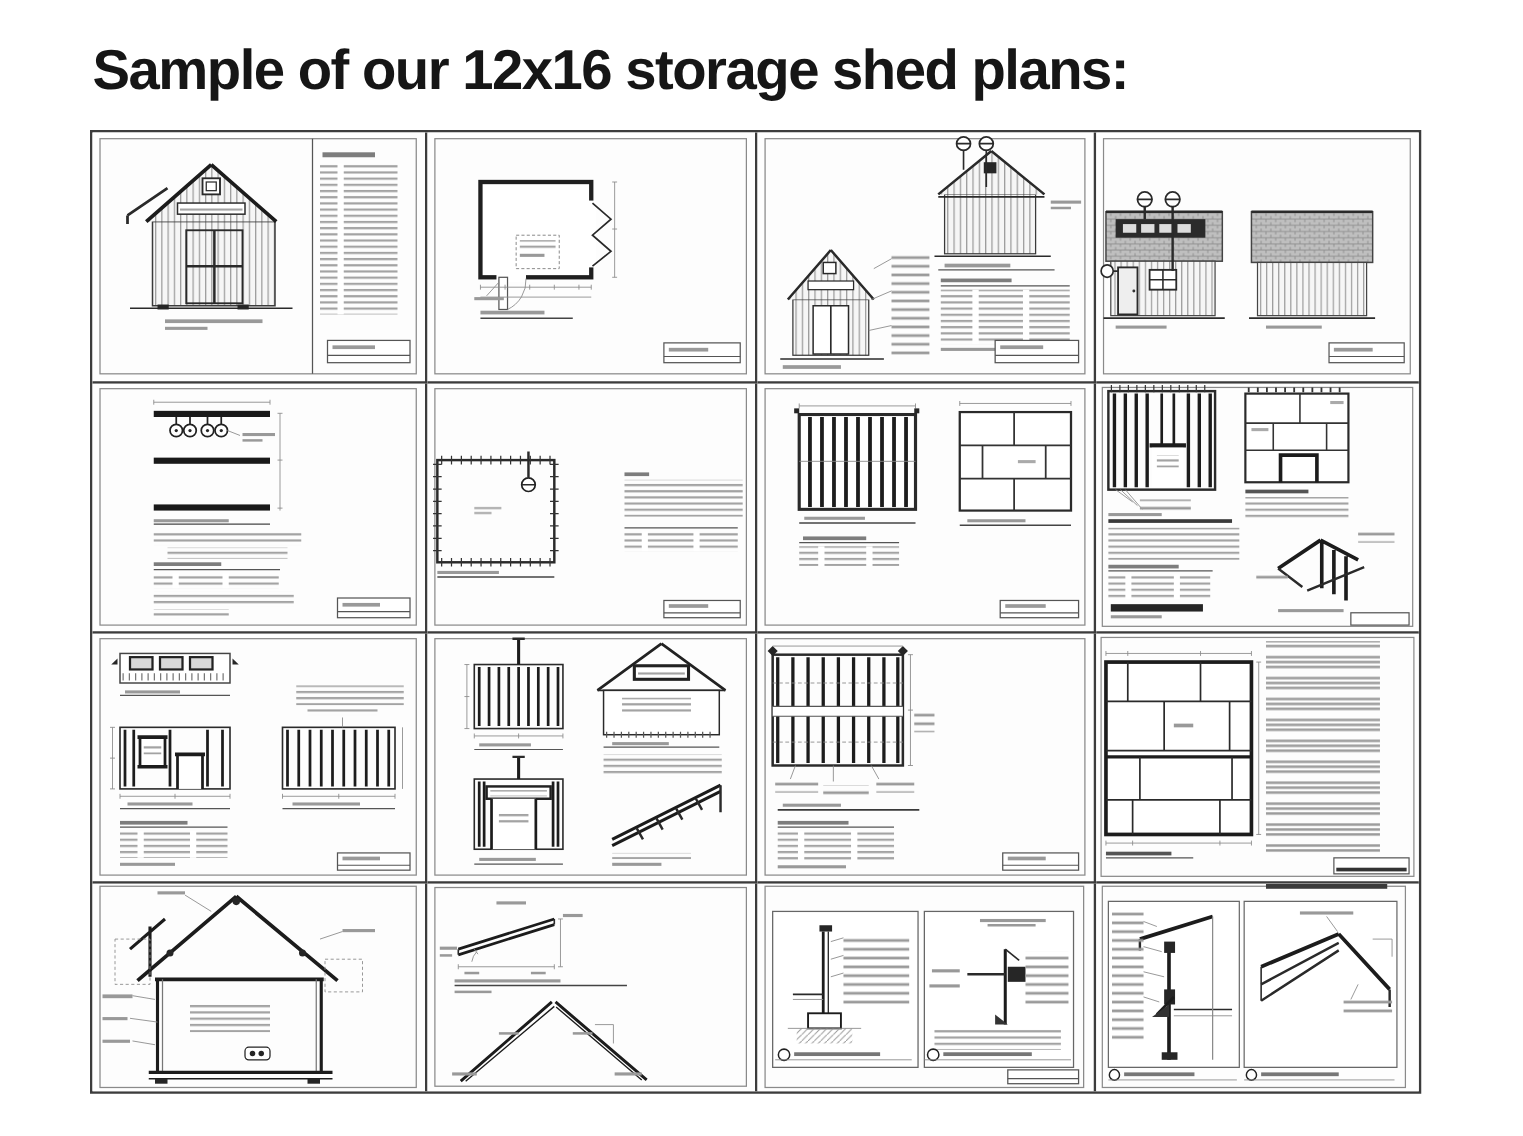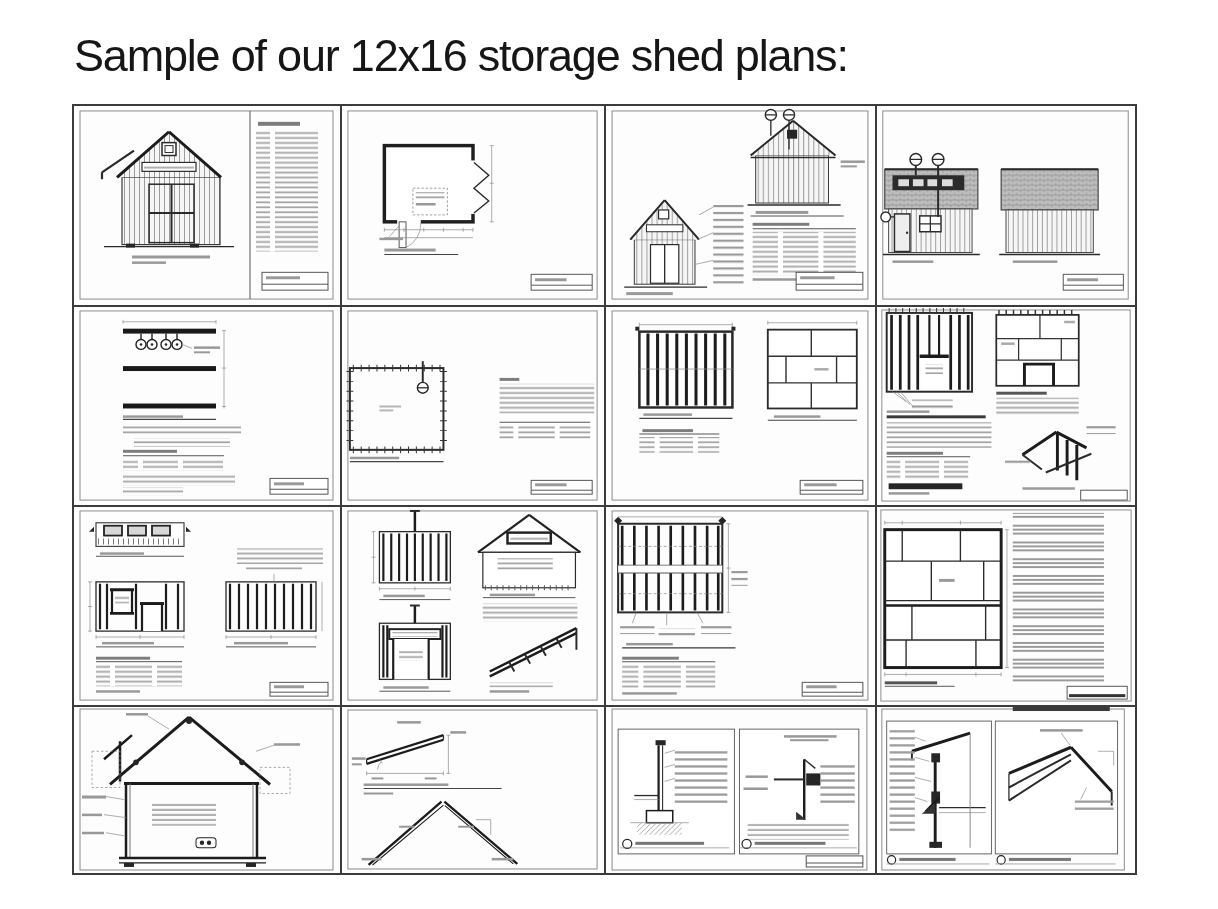--- a/index.html
+++ b/index.html
@@ -1,18 +1,18 @@
 <!DOCTYPE html>
 <html><head>
 <meta charset="utf-8">
 <style>
   html,body{margin:0;padding:0}
   body{width:1218px;height:909px;background:#fff;position:relative;overflow:hidden;
        font-family:"Liberation Sans",sans-serif}
-  .title{position:absolute;left:74px;top:0px;font-size:45px;font-weight:400;
+  .title{position:absolute;left:74px;top:0px;font-size:45px;font-weight:700;
          letter-spacing:-1.2px;color:#161616;white-space:nowrap}
   .grid{position:absolute;left:72px;top:104px;width:1061px;height:767px;
         display:grid;grid-template-columns:268fr 264fr 271fr 258fr;
         grid-template-rows:201fr 200fr 200fr 166fr;
         border:2px solid #3c3c3c;background:#fff;filter:blur(0.3px)}
   .cell{border-right:2px solid #3c3c3c;border-bottom:2px solid #3c3c3c;
         position:relative;background:#fefefe;overflow:hidden}
   .cell:nth-child(4n){border-right:none}
   .cell:nth-last-child(-n+4){border-bottom:none}
   .cell svg{display:block;width:100%;height:100%}

